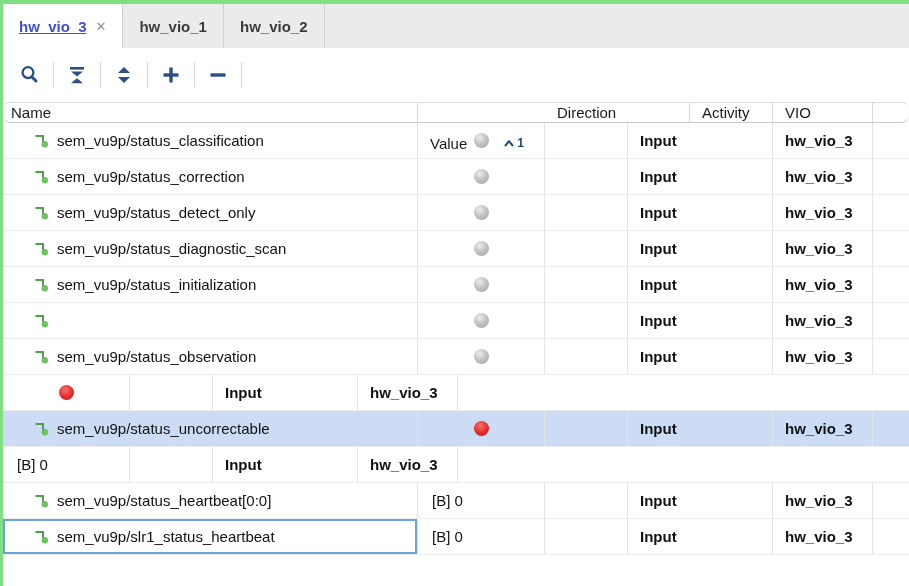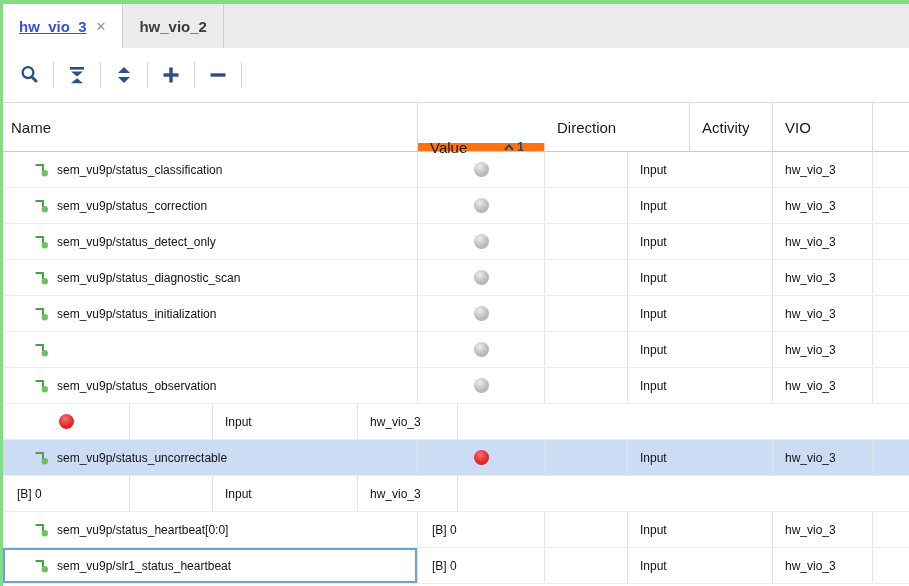--- a/index.html
+++ b/index.html
@@ -44,25 +44,26 @@
   }
   .tbtn {
     width: 38px; height: 32px;
     display: flex; align-items: center; justify-content: center;
     background: none; border: none; cursor: pointer;
   }
   .tsep { width: 1px; height: 26px; background: #d8d8d8; margin: 0 4px; }
 
   
   .thead {
-    display: flex; height: 50px;
+    display: flex; height: 21px;
     border-top: 1px solid #dcdcdc;
     border-bottom: 1px solid #c9c9c9;
     font-size: 15px; color: #1a1a1a;
     background: #fff;
+    border-radius: 7px;
   }
   .hcell {
     display: flex; align-items: center;
     padding-left: 12px;
     border-right: 1px solid #d9d9d9;
   }
   .c-name { width: 415px; padding-left: 8px; }
   .c-value { width: 127px; }
   .c-activity { width: 83px; }
   .c-direction { width: 145px; }
@@ -71,30 +72,30 @@
   .hcell.c-value {
     background: #f97316;
     justify-content: space-between; padding-right: 20px; margin-top: 40px;
   }
   .sortmark { display: flex; align-items: center; gap: 2px; }
   .sortnum { font-size: 12px; color: #24476f; font-weight: bold; }
 
   .row {
     display: flex; height: 36px;
     border-bottom: 1px solid #ececec;
-    font-size: 12px; color: #111;
+    font-size: 15px; color: #111;
     background: #fff;
   }
   .cell {
     display: flex; align-items: center;
     border-right: 1px solid #e4e4e4;
     overflow: hidden; white-space: nowrap;
   }
   .cell.c-fill { border-right: none; }
-  .cell.c-direction, .cell.c-vio { padding-left: 12px; }
+  .cell.c-direction, .cell.c-vio { padding-left: 12px; font-weight: bold; }
 
   .namewrap { display: flex; align-items: center; margin-left: 22px; gap: 7px; }
   .row.selected .cell { background: #cddcf5; }
   .cell.focused { box-shadow: inset 0 0 0 2px #6aa2da; }
 
   .cell.c-value.led-cell { justify-content: center; }
   .cell.c-value.text-cell { padding-left: 14px; }
 
   .led {
     width: 15px; height: 15px; border-radius: 50%;
@@ -109,20 +110,23 @@
 </style>
 </head>
 <body>
 
 <div class="app">
 
   <div class="tabbar">
     <div class="tab active">
       <span class="tab-label">hw_vio_3</span>
       <span class="tab-close">✕</span>
+    </div>
+    <div class="tab">
+      <span class="tab-label">hw_vio_1</span>
     </div>
     <div class="tab">
       <span class="tab-label">hw_vio_2</span>
     </div>
     <div class="tab-spacer"></div>
   </div>
 
   <div class="toolbar">
     <button class="tbtn">
       <svg width="22" height="22" viewBox="0 0 22 22">

